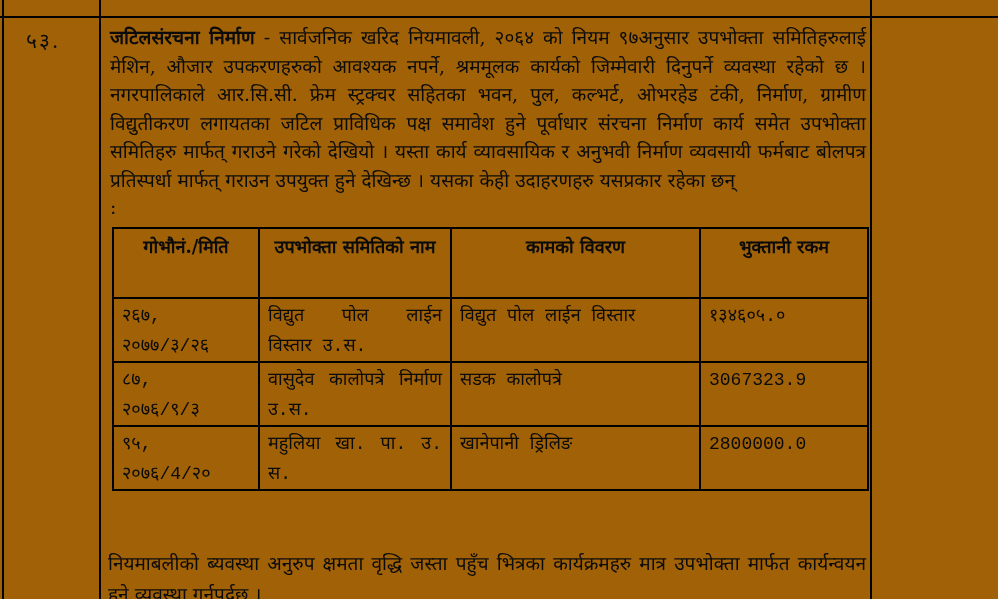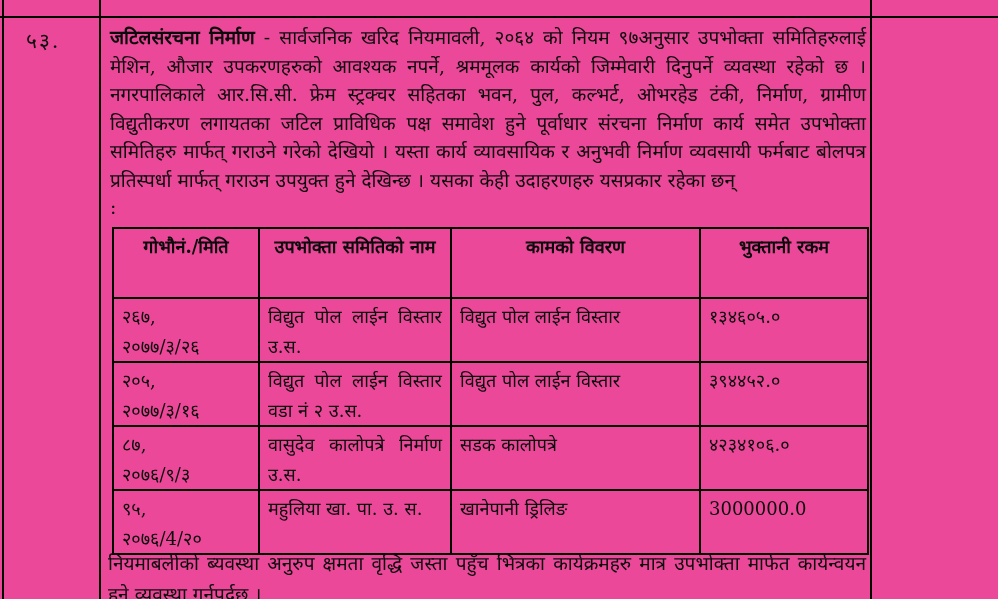--- a/index.html
+++ b/index.html
@@ -4,21 +4,21 @@
 <style>
   html, body {
     margin: 0;
     padding: 0;
     background: #ffffff;
   }
   .page {
     position: relative;
     width: 998px;
     height: 599px;
-    background: #ec4899;
+    background: #a16207;
     color: #111111;
     font-family: "DejaVu Serif", "Liberation Serif", serif;
     overflow: hidden;
   }
   
   .vl {
     position: absolute;
     top: 0;
     bottom: 0;
     width: 2px;
@@ -85,20 +85,21 @@
   }
   table.examples th {
     font-weight: bold;
     text-align: center;
     padding: 5px 2px 0 2px;
     line-height: 26px;
   }
   table.examples td {
     padding: 3px 8px 0 8px;
     line-height: 29.5px;
+    font-family: Liberation Mono, monospace;
   }
   thead tr        { height: 70px; }
   tbody tr.row-0  { height: 57px; }
   tbody tr.row-1  { height: 58px; }
   tbody tr.row-2  { height: 58px; padding-left: 36px; }
   tbody tr.row-3  { height: 59px; }
   td.c-committee  { text-align: justify; }
   td.c-amount     { padding-left: 12px; border-radius: 32px; }
   
   .footer-para {
@@ -145,45 +146,36 @@
     <tbody>
       <tr class="row-0">
         <td class="c-ref">
           <div>२६७,</div>
           <div>२०७७/३/२६</div>
         </td>
         <td class="c-committee">विद्युत पोल लाईन विस्तार उ.स.</td>
         <td class="c-work">विद्युत पोल लाईन विस्तार</td>
         <td class="c-amount">१३४६०५.०</td>
       </tr>
-      <tr class="row-1">
-        <td class="c-ref">
-          <div>२०५,</div>
-          <div>२०७७/३/१६</div>
-        </td>
-        <td class="c-committee">विद्युत पोल लाईन विस्तार वडा नं २ उ.स.</td>
-        <td class="c-work">विद्युत पोल लाईन विस्तार</td>
-        <td class="c-amount">३९४४५२.०</td>
-      </tr>
       <tr class="row-2">
         <td class="c-ref">
           <div>८७,</div>
           <div>२०७६/९/३</div>
         </td>
         <td class="c-committee">वासुदेव कालोपत्रे निर्माण उ.स.</td>
         <td class="c-work">सडक कालोपत्रे</td>
-        <td class="c-amount">४२३४१०६.०</td>
+        <td class="c-amount">3067323.9</td>
       </tr>
       <tr class="row-3">
         <td class="c-ref">
           <div>९५,</div>
           <div>२०७६/4/२०</div>
         </td>
         <td class="c-committee">महुलिया खा. पा. उ. स.</td>
         <td class="c-work">खानेपानी ड्रिलिङ</td>
-        <td class="c-amount">3000000.0</td>
+        <td class="c-amount">2800000.0</td>
       </tr>
     </tbody>
   </table>
 
   <p class="footer-para">नियमाबलीको ब्यवस्था अनुरुप क्षमता वृद्धि जस्ता पहुँच भित्रका कार्यक्रमहरु मात्र उपभोक्ता मार्फत कार्यन्वयन हुने व्यवस्था गर्नुपर्दछ ।</p>
 
 </div>
 
 </body></html>

